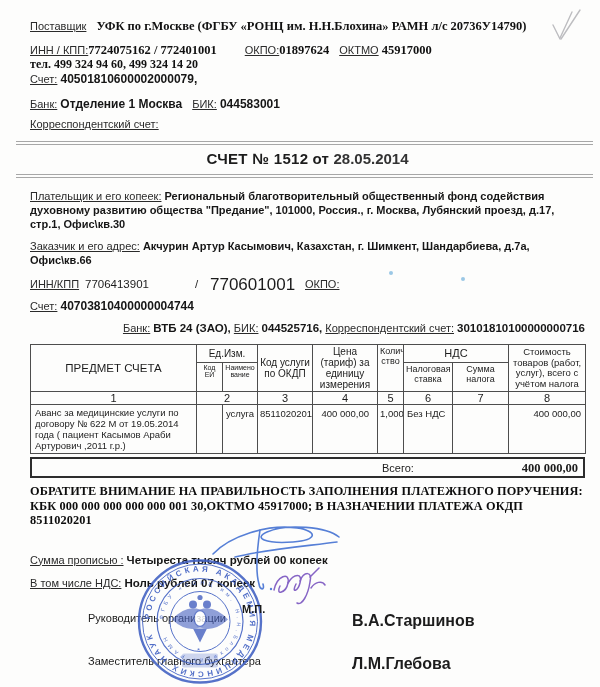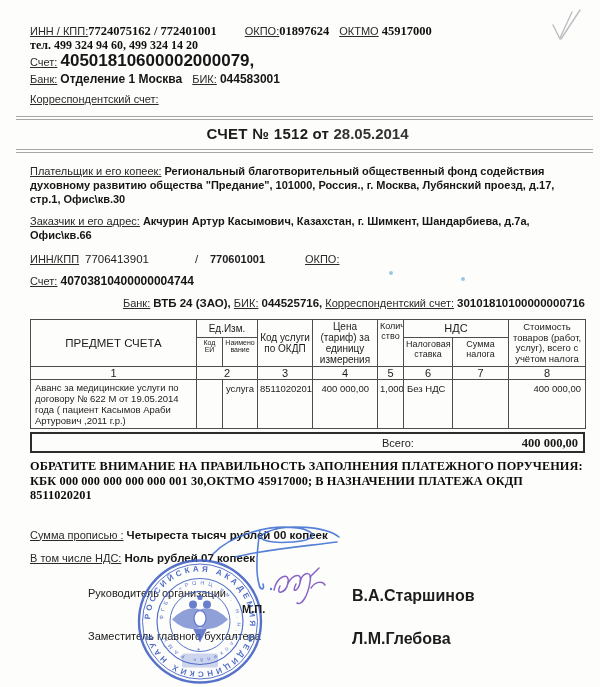--- a/index.html
+++ b/index.html
@@ -18,39 +18,39 @@
   .lbl { text-decoration: underline; color:#2a2a2a; }
   .serifb { font-family: "Liberation Serif", serif; font-weight: bold; font-size: 12.5px; color:#111; }
   .sansb { font-weight: bold; font-size: 11.5px; color:#161616; }
   .gap-s { display:inline-block; width: 10px; }
   .gap-m { display:inline-block; width: 28px; }
 
   .r-supplier { margin-top: 6px; }
   .r-inn      { margin-top: 11px; }
   .r-tel      { margin-top: 1px; }
   .r-acct     { margin-top: 2px; }
-  .r-bank     { margin-top: 4px; }
+  .r-bank     { margin-top: 12px; }
   .r-corr     { margin-top: 7px; }
   .r-addr     { margin-top: 6px; }
 
   .dline { height: 4px; border-top: 1px solid #a7a7a7; border-bottom: 1px solid #a7a7a7; margin-left: -14px; margin-right: -8px; }
   .dline1 { margin-top: 10px; }
   .dline2 { margin-top: 6px; }
   .title-row { margin-top: 5px; text-align: center; font-size: 15px; line-height: 18px; white-space: nowrap; }
   .title-main { font-weight: bold; letter-spacing: .3px; }
   .title-date { font-weight: 600; color: #333; }
 
   .para { font-size: 11px; line-height: 14px; margin-top: 11px; white-space: normal; }
   .para .val { font-weight: bold; font-size: 11px; color:#161616; }
   .r-customer { margin-top: 8px; }
   .r-inn2 { margin-top: 11px; position: relative; height: 13px; }
   .r-inn2 .pos1 { position:absolute; left:0; }
   .r-inn2 .pos2 { position:absolute; left:55px; font-size:11.5px; }
   .r-inn2 .pos3 { position:absolute; left:165px; font-size:11.5px; }
-  .r-inn2 .pos4 { position:absolute; left:180px; font-size:11px;font-weight:bold; }
+  .r-inn2 .pos4 { position:absolute; left:180px; font-size:17px; }
   .r-inn2 .pos5 { position:absolute; left:275px; }
   .r-acct2 { margin-top: 9px; }
   .r-bank2 { margin-top: 9px; text-align: right; }
 
   table.items { border-collapse: collapse; table-layout: fixed; width: 555px; margin-top: 9px; }
   table.items th, table.items td { border: 1px solid #4d4d4d; padding: 1px 2px; font-weight: normal; overflow: hidden; }
   th.h-main { font-size: 10px; line-height: 11px; vertical-align: middle; }
   th.h-subject { font-size: 11.5px; }
   th.h-sub { font-size: 7px; line-height: 7.5px; vertical-align: top; padding-top: 2px; color:#222; }
   th.h-sub2 { font-size: 9px; line-height: 10px; vertical-align: top; }
@@ -80,29 +80,32 @@
   .sig2 { position: absolute; left: 268px; top: 562px; width: 62px; height: 46px; }
   .checkmark { position: absolute; left: 548px; top: 8px; width: 42px; height: 38px; }
   .speck { position:absolute; width:4px; height:4px; border-radius:50%; background:#5aa3d6; opacity:.6; }
 </style>
 </head>
 <body>
 
 <div class="page">
   <div class="content">
 
+    <div class="row r-supplier">
+      <span class="lbl">Поставщик</span><span class="gap-s"></span><span class="serifb">УФК по г.Москве (ФГБУ «РОНЦ им. Н.Н.Блохина» РАМН л/с 20736У14790)</span>
+    </div>
 
     <div class="row r-inn">
       <span class="lbl">ИНН / КПП:</span><span class="serifb">7724075162 / 772401001</span><span class="gap-m"></span><span class="lbl">ОКПО:</span><span class="serifb">01897624</span><span class="gap-s"></span><span class="lbl">ОКТМО</span>&nbsp;<span class="serifb">45917000</span>
     </div>
 
     <div class="row r-tel serifb" style="font-size:12px;">тел. 499 324 94 60, 499 324 14 20</div>
 
     <div class="row r-acct">
-      <span class="lbl">Счет:</span>&nbsp;<span class="sansb" style="font-size:17px;">40501810600002000079,</span>
+      <span class="lbl">Счет:</span>&nbsp;<span class="sansb" style="font-size:12px;">40501810600002000079,</span>
     </div>
 
     <div class="row r-bank">
       <span class="lbl">Банк:</span>&nbsp;<span class="sansb" style="font-size:12px;">Отделение 1 Москва</span><span class="gap-s"></span><span class="lbl">БИК:</span>&nbsp;<span class="sansb" style="font-size:12px;">044583001</span>
     </div>
 
     <div class="row r-corr">
       <span class="lbl">Корреспондентский счет:</span>
     </div>
 

